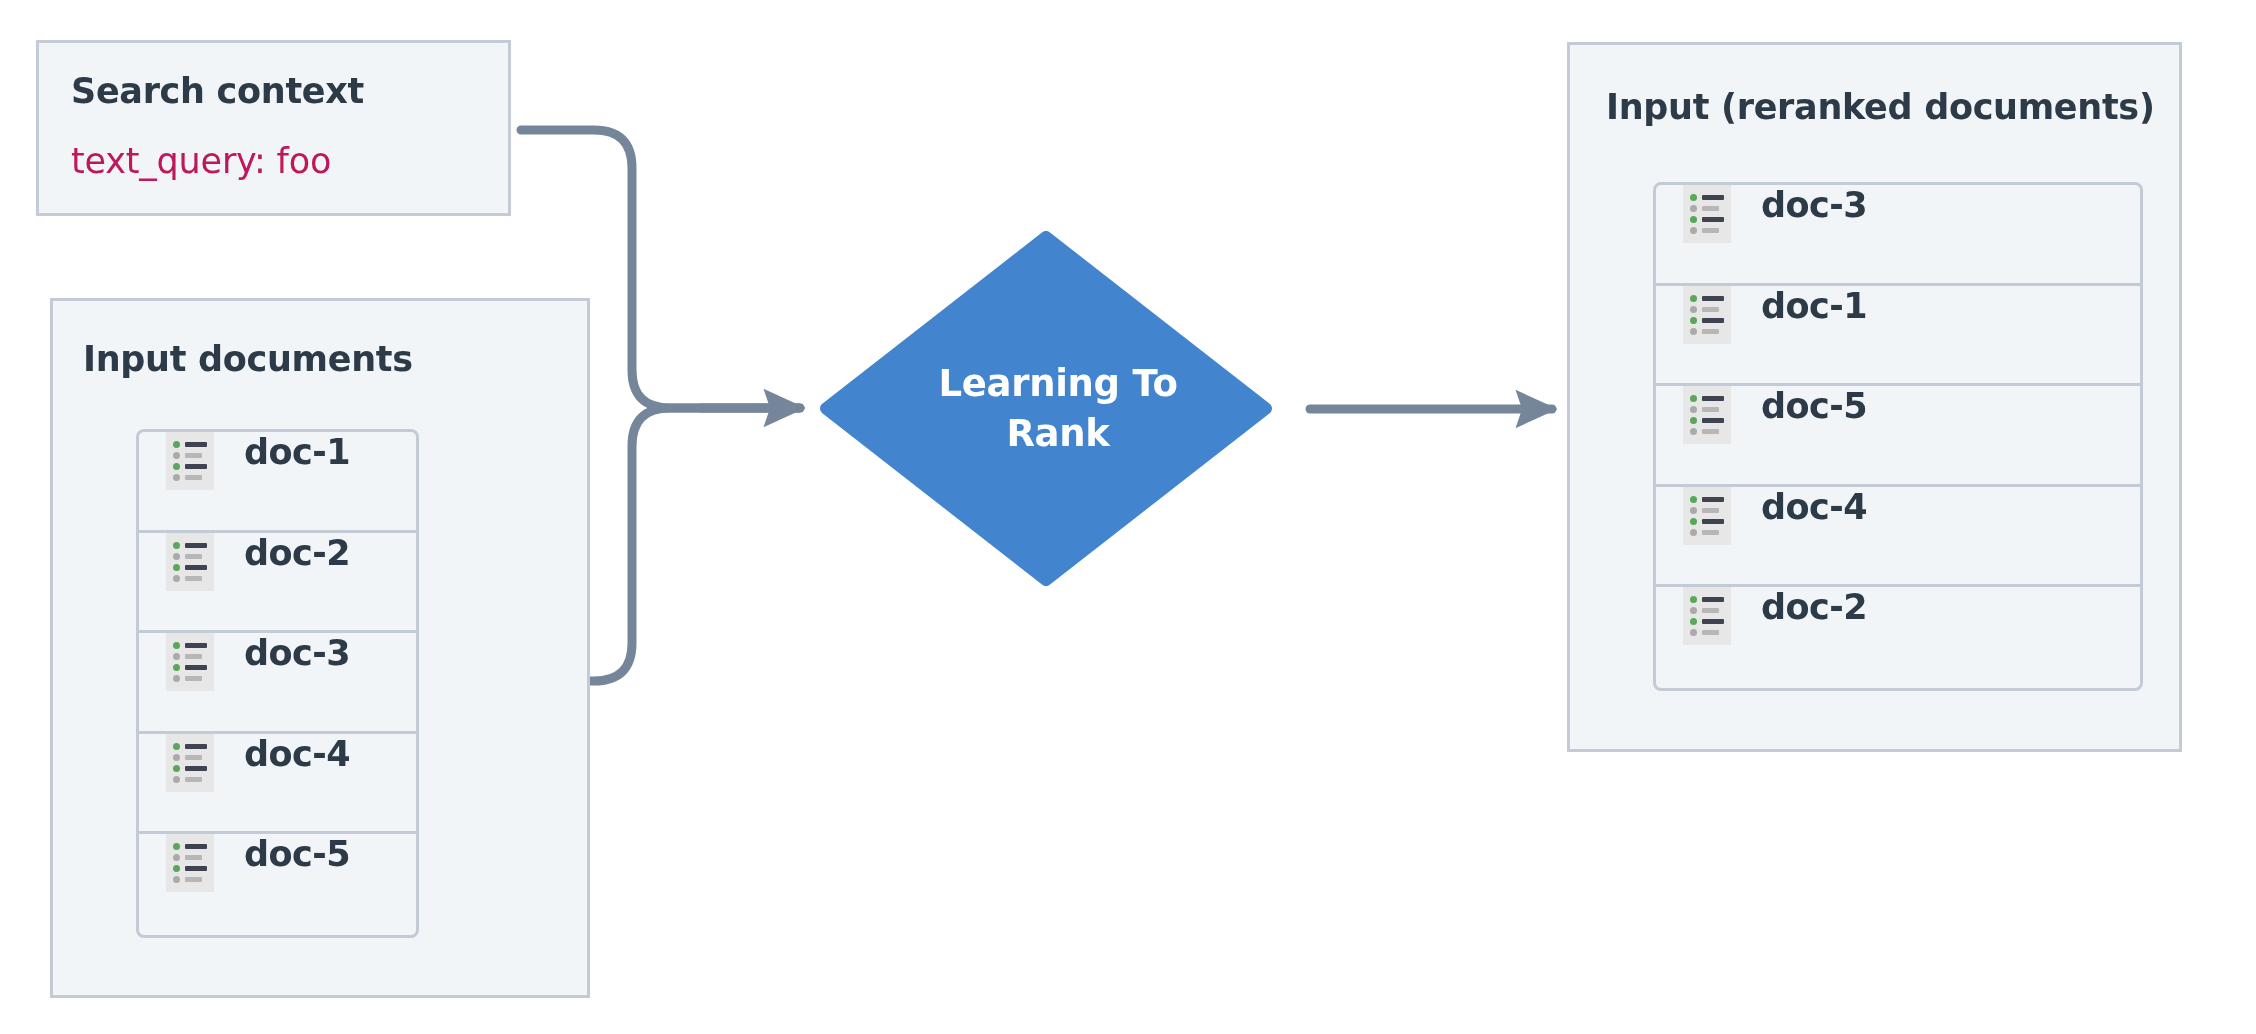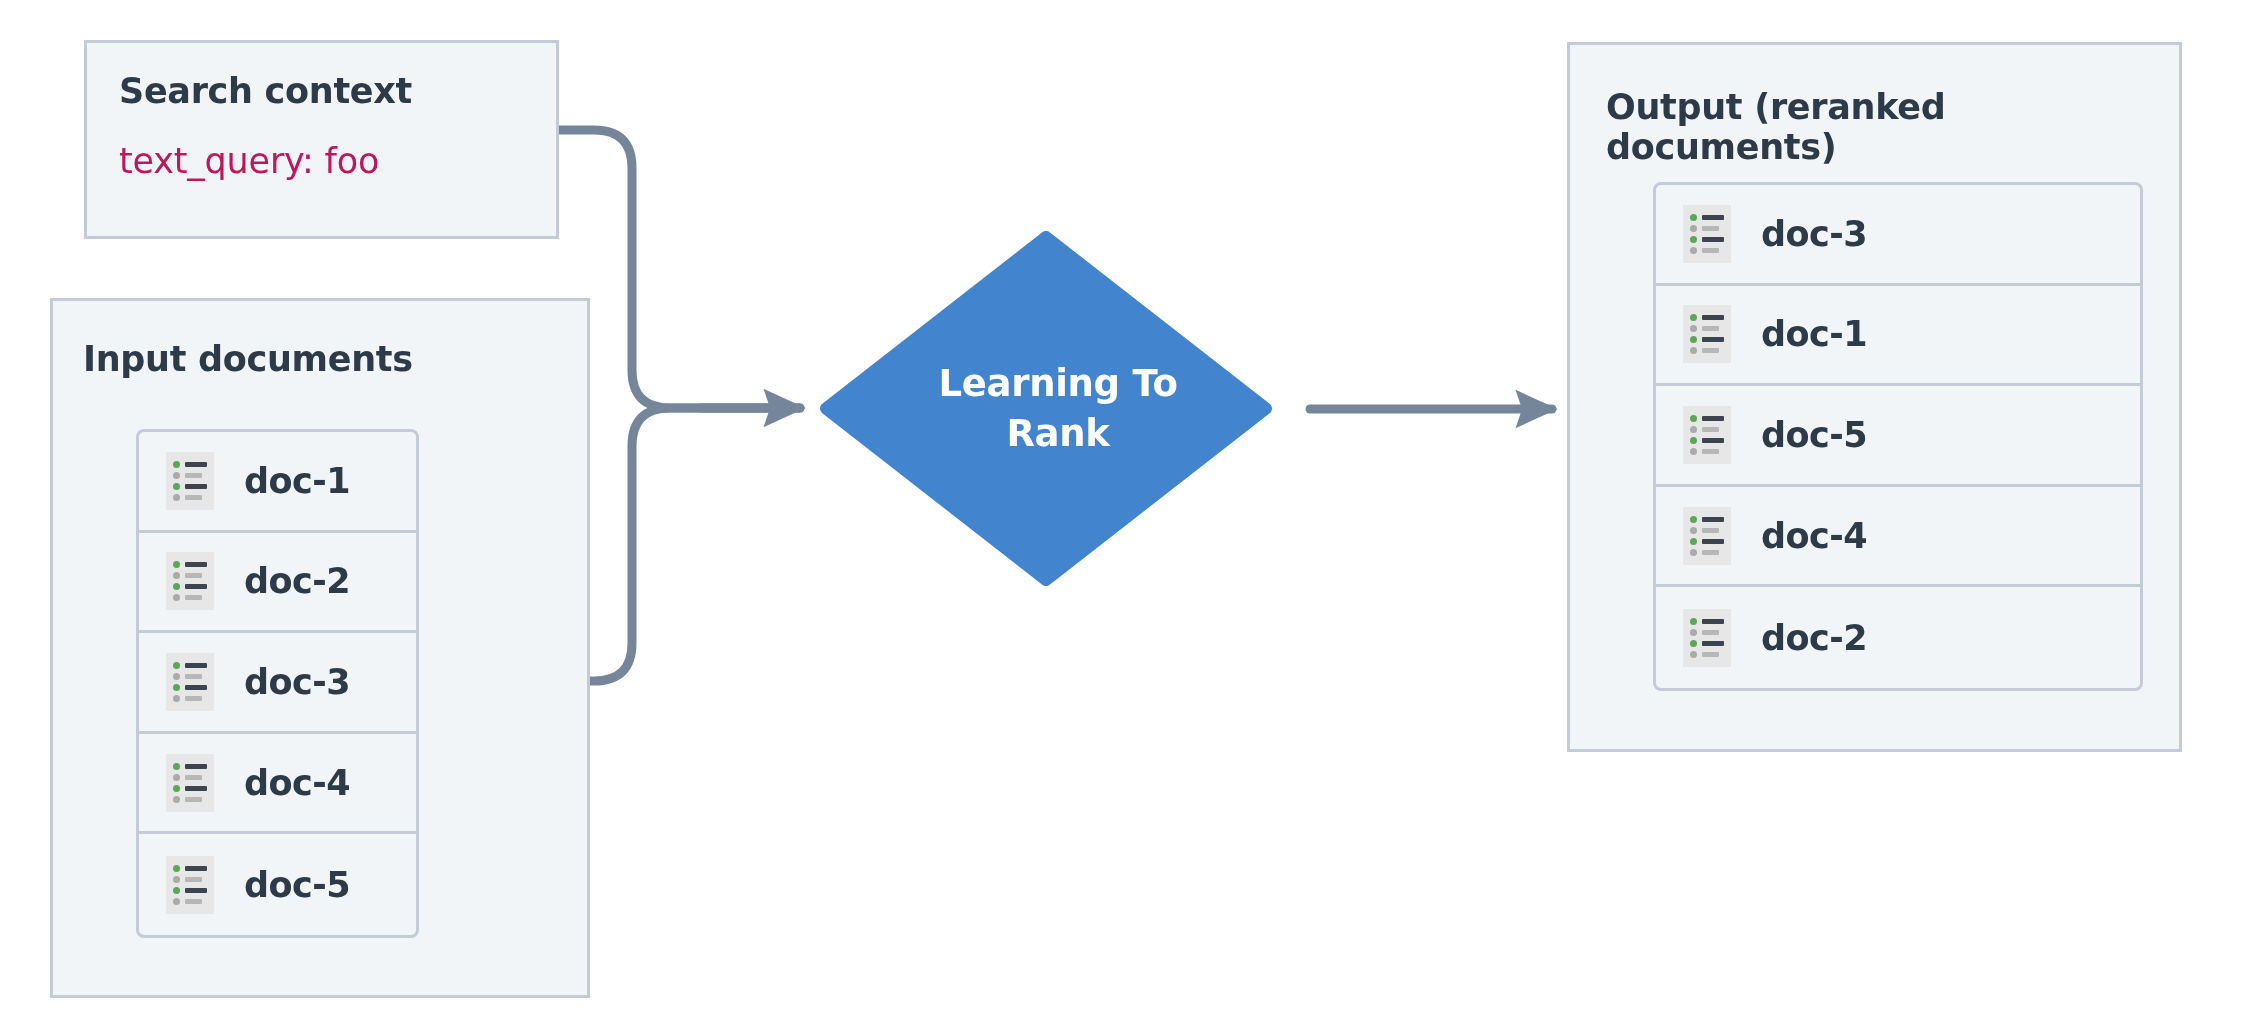--- a/index.html
+++ b/index.html
@@ -27,22 +27,21 @@
     background: #f2f5f7;
     border: 3px solid #c3ccd6;
     box-sizing: border-box;
   }
 
   
   #search-context-panel {
     left: 36px;
     top: 40px;
     width: 475px;
-    height: 199px;
-    margin-left: 48px;
+    height: 176px;
   }
   .panel-title {
     color: #2d3a48;
     font-weight: bold;
     font-size: 35px;
     letter-spacing: -0.3px;
   }
   #search-context-panel .panel-title {
     position: absolute;
     left: 32px;
@@ -100,21 +99,21 @@
     height: 509px;
   }
   #output-doc-list {
     left: 83px;
     top: 137px;
     width: 490px;
     height: 509px;
   }
   .doc-item {
     display: flex;
-    align-items: center;
+    align-items: flex-start;
     height: 100.6px;
     box-sizing: border-box;
     border-bottom: 3px solid #c3ccd6;
     padding-left: 27px;
   }
   .doc-item:last-child {
     border-bottom: none;
   }
   .doc-label {
     margin-left: 30px;
@@ -344,21 +343,21 @@
 
   <div id="ltr-node">
     <svg width="452" height="355" viewBox="0 0 452 355">
       <path d="M 226 6 L 446 177.5 L 226 349 L 6 177.5 Z" fill="#4285ce" stroke="#4285ce" stroke-width="12" stroke-linejoin="round"></path>
     </svg>
     <div id="ltr-label">Learning To
 Rank</div>
   </div>
 
   <div class="panel" id="output-panel">
-    <div class="panel-title">Output (reranked documents)</div>
+    <div class="panel-title">Input (reranked documents)</div>
 
     <div class="doc-list" id="output-doc-list">
 
       <div class="doc-item">
         <span class="doc-icon">
           <span class="doc-icon-row">
               <span class="doc-icon-bullet green"></span>
               <span class="doc-icon-dash dark"></span>
             </span>
           <span class="doc-icon-row">

